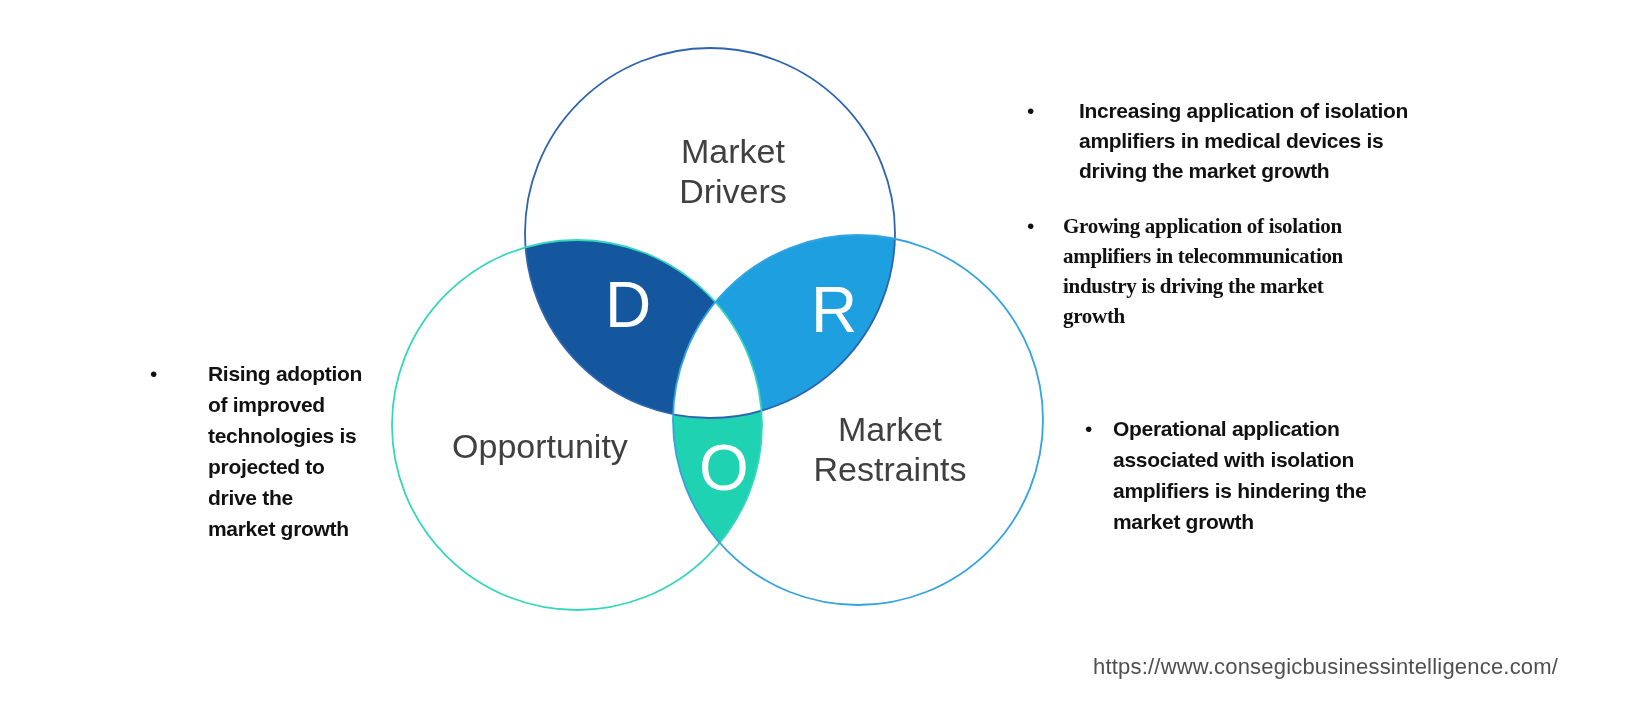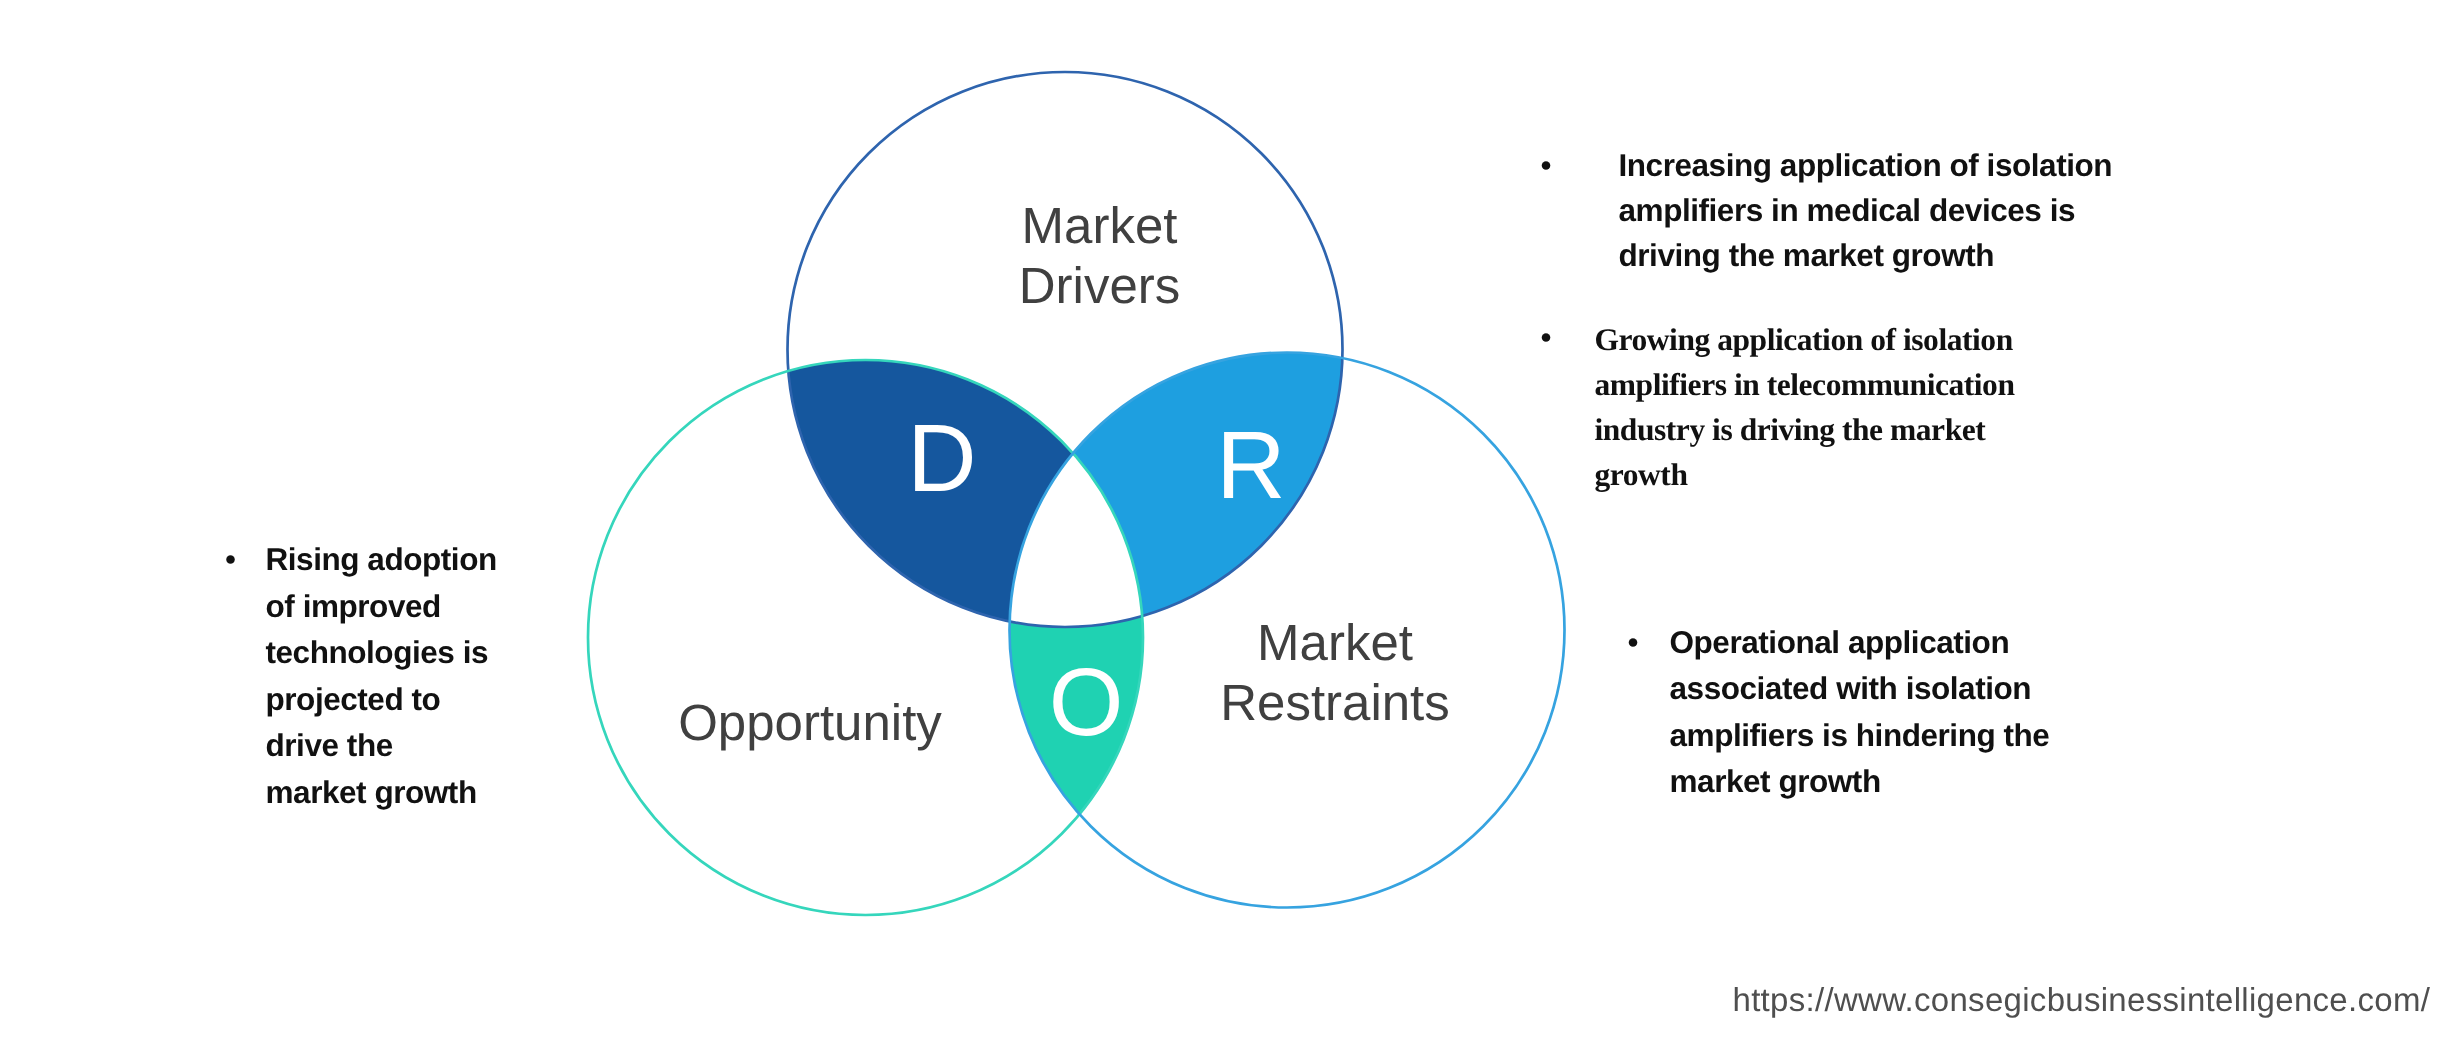--- a/index.html
+++ b/index.html
@@ -76,34 +76,34 @@
   </g>
 
   <circle cx="710" cy="233" r="185" fill="none" stroke-width="1.8" stroke="#2E64AE"></circle>
   <circle cx="577" cy="425" r="185" fill="none" stroke-width="1.8" stroke="#35D6BC"></circle>
   <circle cx="858" cy="420" r="185" fill="none" stroke-width="1.8" stroke="#36A3E0"></circle>
 </svg>
 
 <div class="abs circle-label" style="left:608px;top:131px;">Market
 Drivers</div>
 
-<div class="abs circle-label" style="left:415px;top:426px;margin-top:36px;">Opportunity</div>
+<div class="abs circle-label" style="left:415px;top:426px;">Opportunity</div>
 
 <div class="abs circle-label" style="left:765px;top:409px;">Market
 Restraints</div>
 
 <div class="abs lens-letter" style="left:578px;top:271px;">D</div>
 
 <div class="abs lens-letter" style="left:784px;top:276px;">R</div>
 
 <div class="abs lens-letter" style="left:674px;top:434px;">O</div>
 
 <div class="abs bullet-item lh31" style="left:150px;top:358px;width:240px;">
   <span class="bullet-marker" style="width:27px;">•</span>
-  <span class="bullet-text" style="width:210px;">Rising adoption
+  <span class="bullet-text" style="width:210px;margin-left:31px;">Rising adoption
 of improved
 technologies is
 projected to
 drive the
 market growth</span>
 </div>
 
 <div class="abs bullet-stack" style="left:1027px;top:96px;width:440px;">
   <div class="bullet-item">
     <span class="bullet-marker" style="width:36px;">•</span>
@@ -121,13 +121,13 @@
 </div>
 
 <div class="abs bullet-item lh31" style="left:1085px;top:413px;width:370px;">
   <span class="bullet-marker" style="width:28px;">•</span>
   <span class="bullet-text" style="width:340px;">Operational application
 associated with isolation
 amplifiers is hindering the
 market growth</span>
 </div>
 
-<div class="abs footer-url" style="left:1155px;top:654px;">https://www.consegicbusinessintelligence.com/</div>
+<div class="abs footer-url" style="left:1093px;top:654px;">https://www.consegicbusinessintelligence.com/</div>
 
 </body></html>

